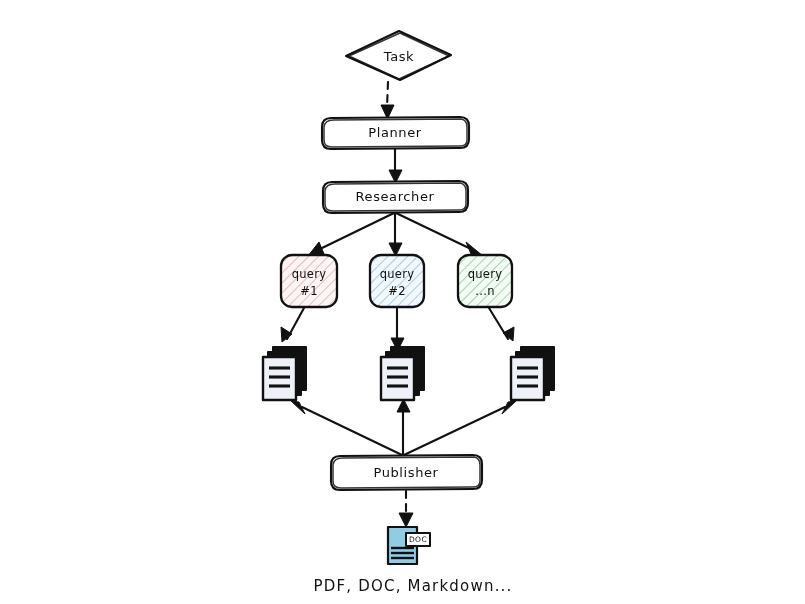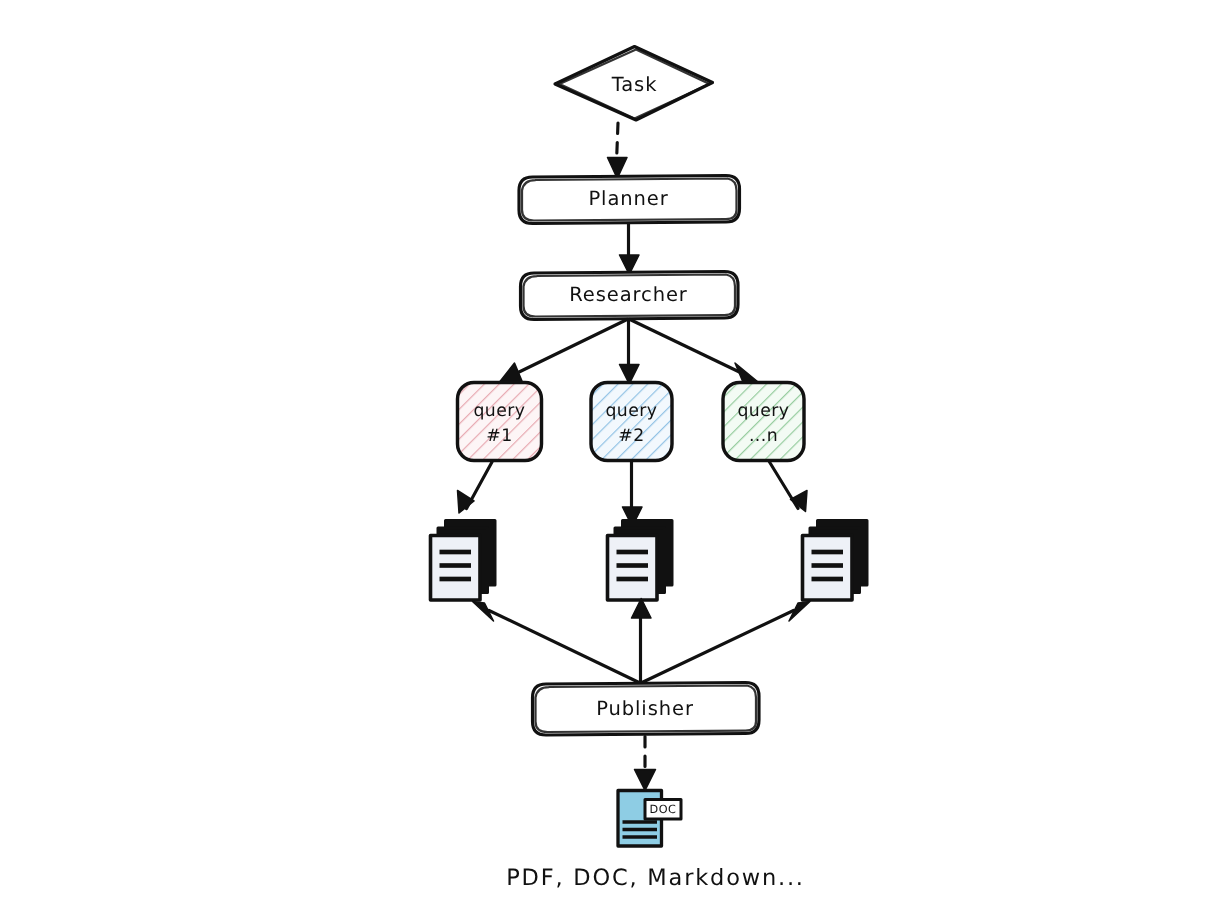--- a/index.html
+++ b/index.html
@@ -11,21 +11,20 @@
     width: 805px;
     height: 604px;
     font-family: "DejaVu Sans", sans-serif;
     overflow: hidden;
   }
   #canvas {
     position: relative;
     width: 667px;
     height: 604px;
     background: #ffffff;
-    margin-left: 24px;
   }
   #diagram {
     position: absolute;
     left: 0;
     top: 0;
     width: 805px;
     height: 604px;
   }
   .node-label {
     font-family: "DejaVu Sans", sans-serif;

